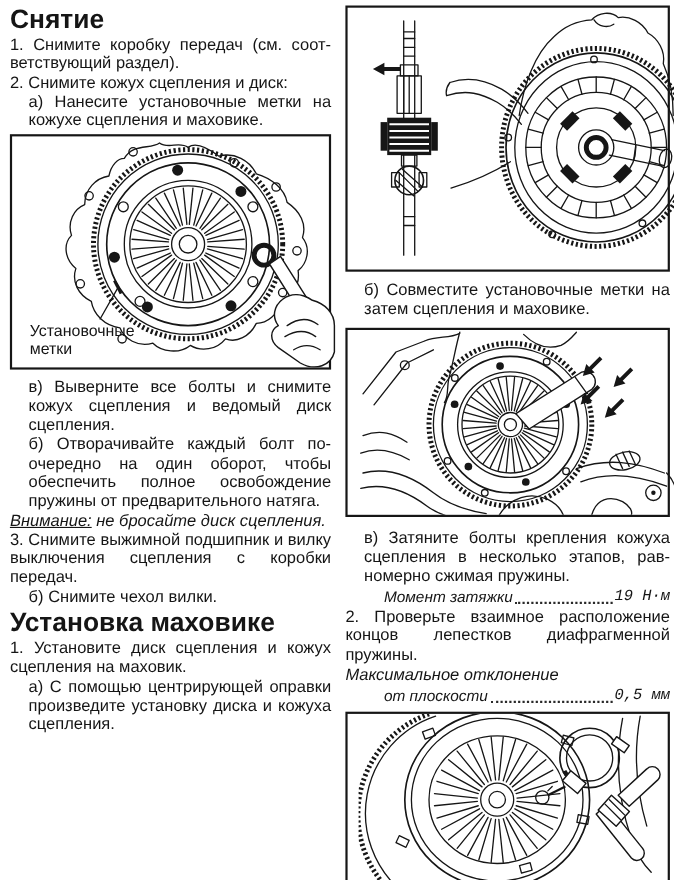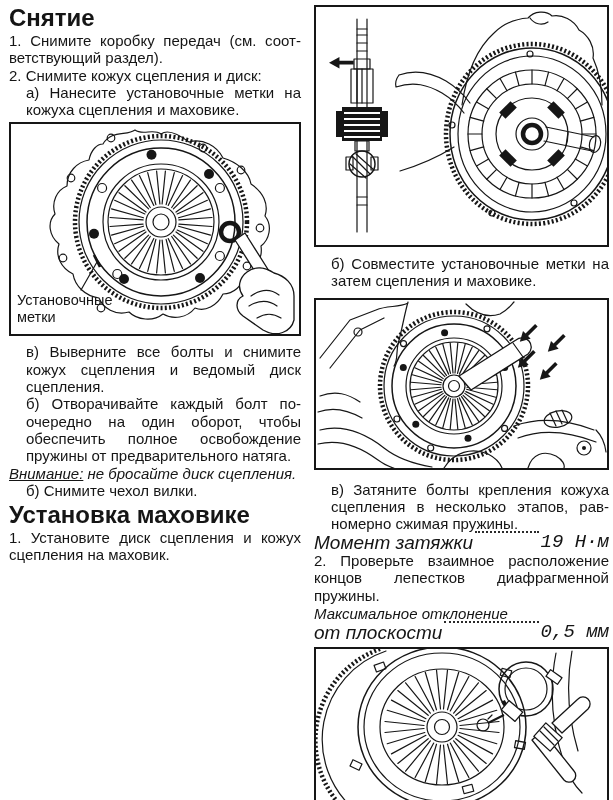--- a/index.html
+++ b/index.html
@@ -9,51 +9,51 @@
     background:#ffffff; color:#151515;
     font-family:"Liberation Sans", sans-serif;
   }
   .page { display:flex; gap:13px; padding:5px 4px 0 9px; }
   .col-left  { width:292px; }
   .col-right { width:295px; }
   p { margin:0; font-size:15px; line-height:17.3px; text-align:justify; }
   .ind { padding-left:17px; }
   h1 { font-size:24px; line-height:22px; margin:2px 0 3px 0; font-weight:bold; }
   .h-install { margin-top:5px; }
-  figure { margin:0; }
+  figure { margin:0;padding-left:10px; }
   .fig { border:2px solid #161616; background:#fff; line-height:0; }
   .fig1 { margin:4px 0 7px 0; }
   .fig2 { margin-bottom:8px; }
   .fig3 { margin:8px 0 11px 0; }
   .fig4 { margin-top:5px; }
   svg { display:block; }
   .ln   { fill:none; stroke:#161616; stroke-width:1.2; stroke-linecap:round; stroke-linejoin:round; }
   .ln14 { fill:none; stroke:#161616; stroke-width:1.5; stroke-linecap:round; stroke-linejoin:round; }
   .gt   { fill:none; stroke:#161616; stroke-width:4.5; stroke-dasharray:2 2.3; }
   .fillb{ fill:#161616; stroke:none; }
   .wrod { fill:#ffffff; stroke:#161616; stroke-width:1.3; stroke-linejoin:round; }
   .ws   { stroke:#ffffff; stroke-width:1.8; }
   .flabel { font-family:"Liberation Sans", sans-serif; font-size:14.5px; fill:#151515; }
   .warn { font-style:italic; }
   .warn .wlabel { text-decoration:underline; }
-  .spec { display:flex; align-items:flex-start; font-style:italic; font-size:19px; line-height:17.5px; margin-top:2px; }
+  .spec { display:flex; align-items:flex-end; font-style:italic; font-size:14px; line-height:17.5px; margin-top:2px;margin-left:35px; }
   .spec .leader { flex:1; border-bottom:2px dotted #2a2a2a; margin:0 2px; transform:translateY(-3px); }
   .spec .val { white-space:nowrap;font-family:Liberation Mono, monospace; }
   .specline1 { font-style:italic; font-size:15px; line-height:17.5px; margin-top:1px; text-align:left; }
 </style>
 </head>
 <body>
 
 <div class="page">
 
   <div class="col-left">
     <h1>Снятие</h1>
     <p>1. Снимите коробку передач (см. соот­ветствующий раздел).</p>
     <p>2. Снимите кожух сцепления и диск:</p>
-    <p class="ind">а) Нанесите установочные метки на кожуха сцепления и маховике.</p>
+    <p class="ind">а) Нанесите установочные метки на кожухе сцепления и маховике.</p>
 
     <figure class="fig fig1">
       <svg width="286" height="210" viewBox="0 0 286 210">
 
         <path class="ln" d="M92,20 C100,6 116,12 124,6 C132,12 142,4 150,10 C158,4 170,12 178,18 C192,14 206,22 212,34 C226,38 238,48 240,60 C252,68 258,80 254,92 C262,102 258,116 250,122 C252,136 244,146 234,150 C232,162 222,170 212,170 C206,182 194,188 184,184 C176,194 162,196 152,190 C142,198 126,196 118,188 C104,192 92,184 88,174 C74,172 64,162 62,150 C50,144 44,132 48,120 C38,112 36,98 44,90 C40,78 46,66 56,62 C56,48 66,38 78,36 C80,26 86,20 92,20 Z"></path>
         <circle class="ln" cx="100" cy="14" r="3.8"></circle>
           <circle class="ln" cx="192" cy="24" r="3.8"></circle>
         <circle class="ln" cx="230" cy="46" r="3.8"></circle>
           <circle class="ln" cx="249" cy="104" r="3.8"></circle>
         <circle class="ln" cx="236" cy="142" r="3.8"></circle>
@@ -116,23 +116,25 @@
         <path class="ln" d="M70,166 L86,138"></path>
         <path d="M83,131 L89,143" stroke="#161616" stroke-width="2.6"></path>
         <text class="flabel" x="6" y="181">Установочные</text>
         <text class="flabel" x="6" y="198">метки</text>
       </svg>
     </figure>
 
     <p class="ind">в) Выверните все болты и снимите кожух сцепления и ведомый диск сцепления.</p>
     <p class="ind">б) Отворачивайте каждый болт по­очередно на один оборот, чтобы обеспечить полное освобождение пружины от предварительного натяга.</p>
     <p class="warn"><span class="wlabel">Внимание:</span><span> не бросайте диск сцепле­ния.</span></p>
+    <p>3. Снимите выжимной подшипник и вилку выключения сцепления с короб­ки передач.</p>
     <p class="ind">б) Снимите чехол вилки.</p>
     <h1 class="h-install">Установка маховике</h1>
     <p>1. Установите диск сцепления и кожух сцепления на маховик.</p>
+    <p class="ind">а) С помощью центрирующей оправ­ки произведите установку диска и кожуха сцепления.</p>
   </div>
 
   <div class="col-right">
 
     <figure class="fig fig2">
       <svg width="291" height="238" viewBox="0 0 291 238">
 
         <g transform="translate(13,50) scale(0.95)">
           <polygon class="fillb" points="0,6 11,0 11,4 26,4 26,8 11,8 11,12"></polygon>
         </g>

